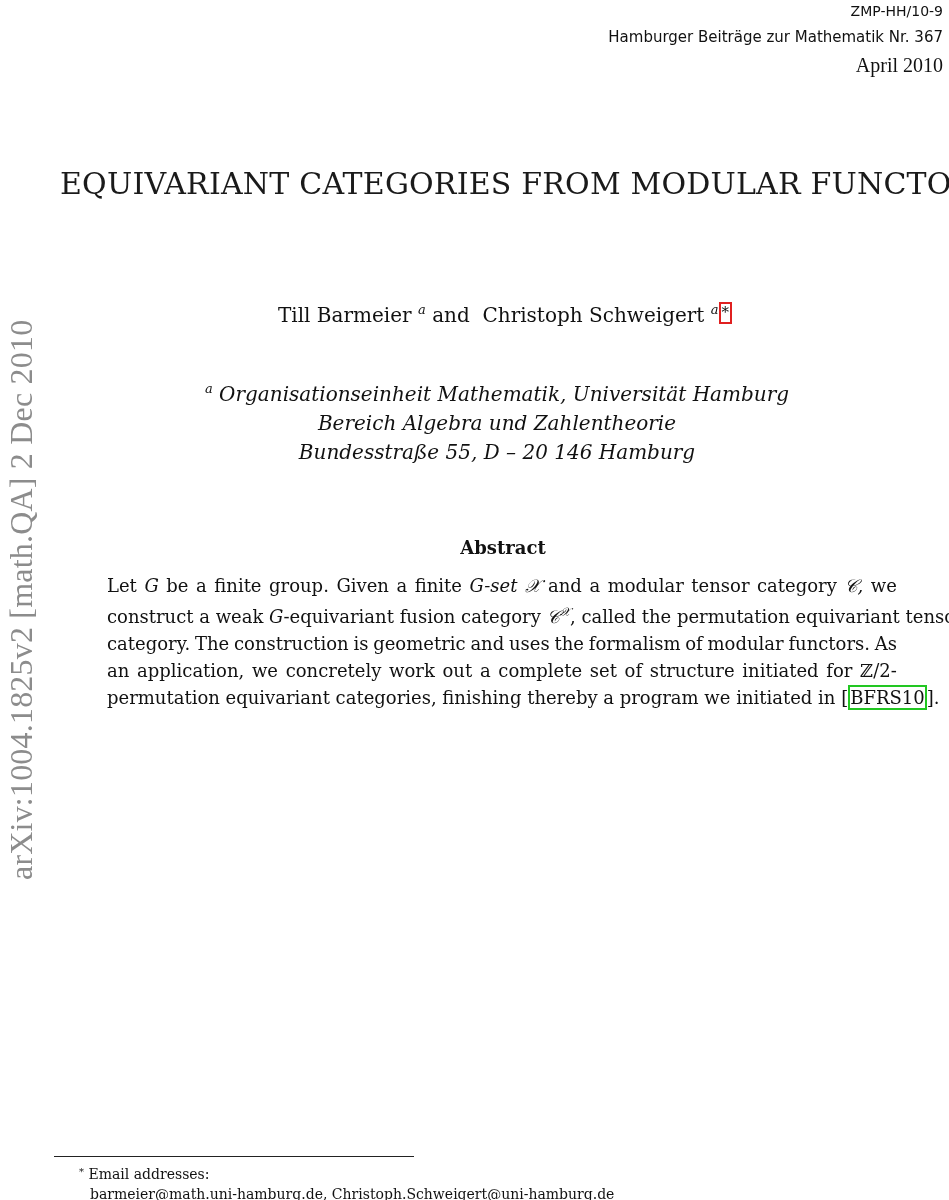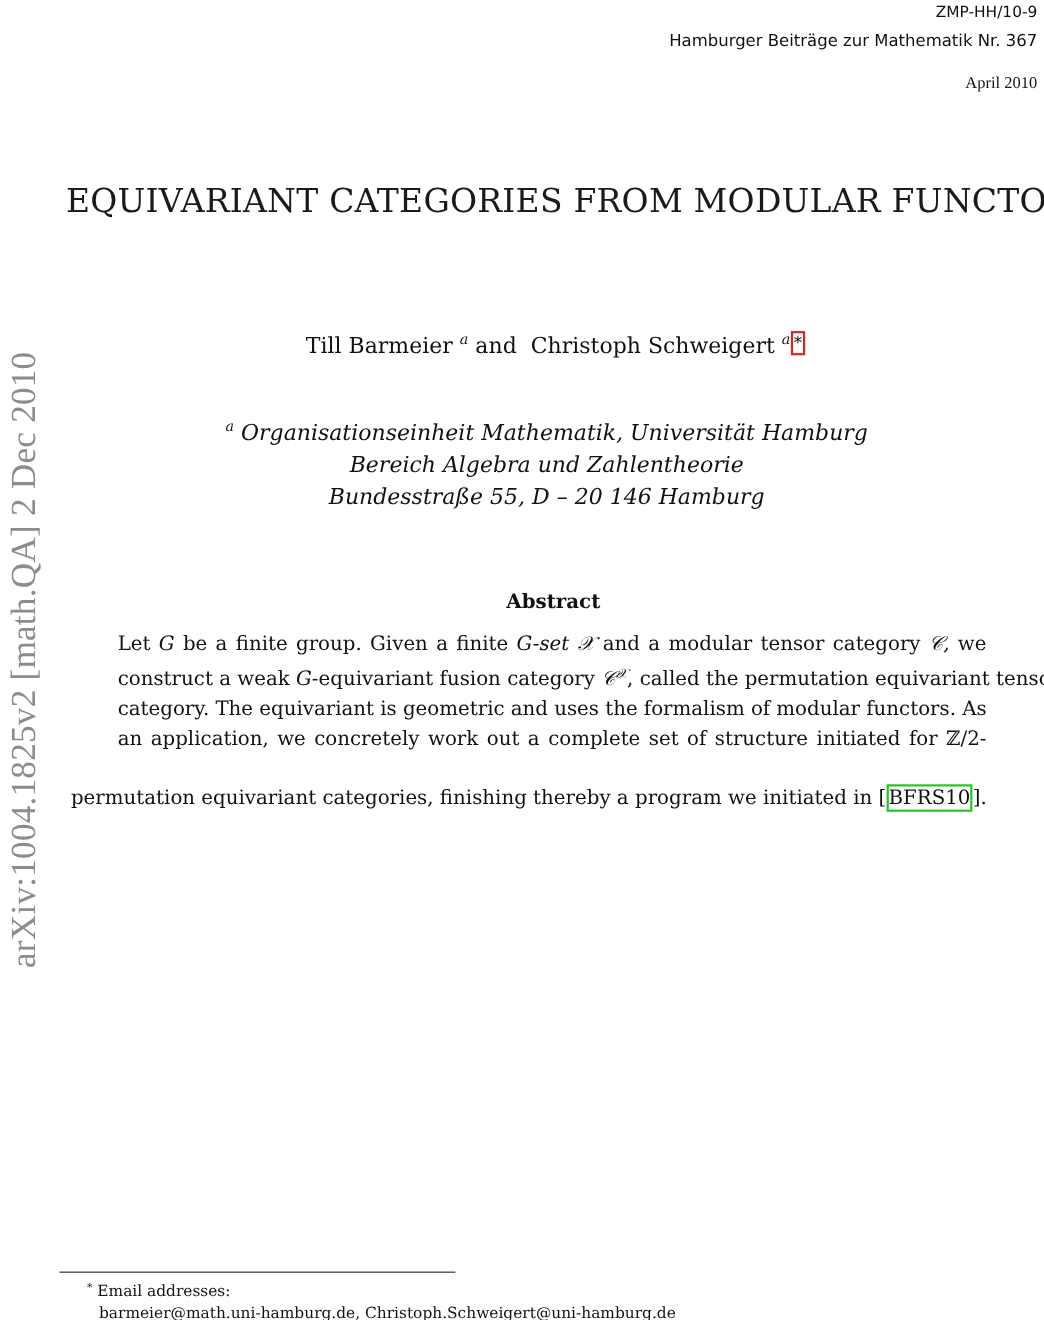--- a/index.html
+++ b/index.html
@@ -6,42 +6,42 @@
   body {
     width: 949px; height: 1200px; background: #ffffff; position: relative; overflow: hidden;
     font-family: "DejaVu Serif", "Liberation Serif", serif; color: #111;
   }
   .sans { font-family: "DejaVu Sans", "Liberation Sans", sans-serif; }
   .serif { font-family: "Liberation Serif", "DejaVu Serif", serif; }
   .abs { position: absolute; }
 
   #report-number { right: 6px; top: 0px; font-size: 14px; line-height: 22px; }
   #series-line { right: 6px; top: 26px; font-size: 15px; line-height: 22px; white-space: nowrap; }
-  #date-line { right: 6px; top: 64px; font-size: 15px; line-height: 24px; font-family: Liberation Serif, serif; }
+  #date-line { right: 6px; top: 53px; font-size: 20px; line-height: 24px; font-family: Liberation Serif, serif; }
 
   #arxiv-stamp {
     left: 2px; top: 880px; transform-origin: 0 0; transform: rotate(-90deg);
     font-size: 32px; line-height: 38px; color: #8c8c8c; white-space: nowrap; letter-spacing: 0.2px;
   }
 
   #title { left: 60px; width: 889px; top: 163px; text-align: center; font-size: 30px; line-height: 42px; letter-spacing: 0.2px; color: #1a1a1a; }
   #title div { white-space: nowrap; }
 
   #authors { left: 0; width: 1010px; top: 296px; text-align: center; font-size: 20px; line-height: 28px; }
   sup.aff { font-style: italic; font-size: 13px; vertical-align: 8px; }
   .fnlink { display: inline-block; border: 2px solid #e02020; padding: 0 1px; line-height: 16px; font-size: 15px; vertical-align: 5px; height: 18px; }
 
   #affiliation { left: 0; width: 994px; top: 374px; text-align: center; font-style: italic; font-size: 20px; line-height: 29px; }
   #affiliation div { white-space: nowrap; }
 
   #abstract-heading { left: 0; width: 1006px; top: 536px; text-align: center; font-weight: bold; font-size: 18px; line-height: 24px; }
 
   #abstract-body { left: 107px; width: 790px; top: 572px; font-size: 18px; line-height: 27px; }
   #abstract-body .line { white-space: nowrap; display: flex; justify-content: space-between; }
-  #abstract-body .line.last { justify-content: flex-end; margin-top: 27px; }
+  #abstract-body .line.last { justify-content: space-between; }
   .math { font-style: italic; }
   .cite { border: 2px solid #22c722; padding: 0 0; }
 
   #footnote-rule { left: 54px; top: 1156px; width: 360px; height: 1px; background: #222; }
   #footnote { left: 79px; top: 1162px; font-size: 14px; line-height: 20px; }
   #footnote .emails { margin-left: 11px; white-space: nowrap; }
   #footnote sup { font-size: 10px; vertical-align: 4px; }
 </style>
 </head>
 <body>
@@ -96,21 +96,21 @@
   <div class="line">
     <span>
       <span>construct a weak</span>
       <span class="math">G</span><span>-equivariant fusion category</span>
       <span class="math">𝒞</span><sup class="math" style="font-size:12px">𝒳</sup><span>, called the permutation equivariant tensor</span>
     </span>
   </div>
   <div class="line" id="l3">
       <span>category.</span>
       <span>The</span>
-      <span>equivariant</span>
+      <span>construction</span>
       <span>is</span>
       <span>geometric</span>
       <span>and</span>
       <span>uses</span>
       <span>the</span>
       <span>formalism</span>
       <span>of</span>
       <span>modular</span>
       <span>functors.</span>
       <span>As</span>

